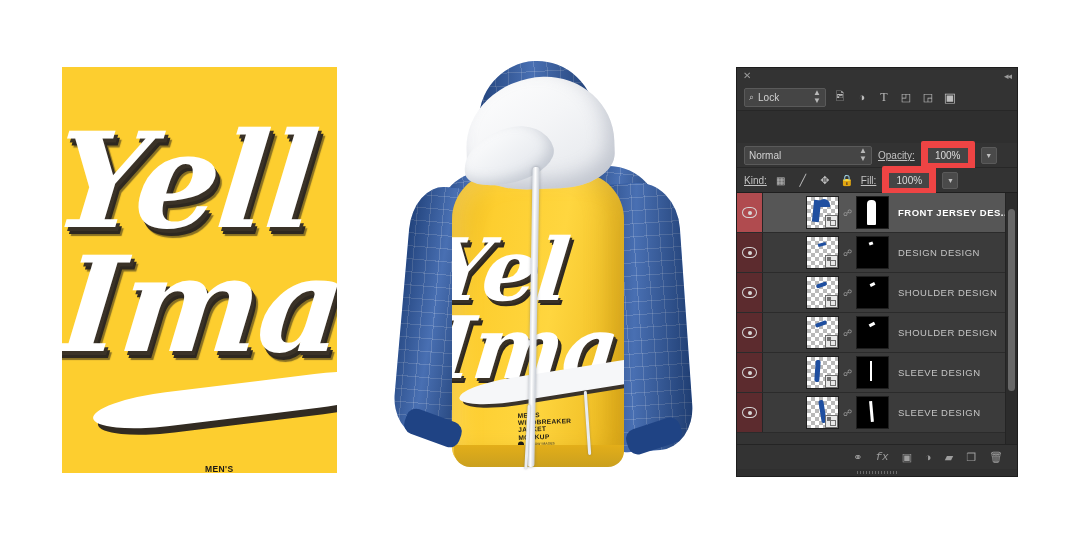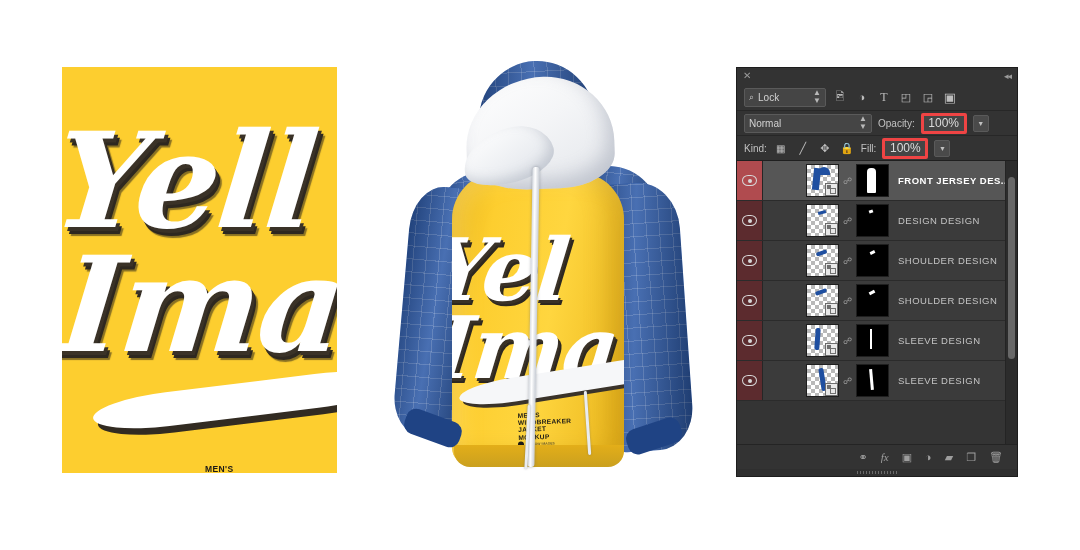--- a/index.html
+++ b/index.html
@@ -201,40 +201,40 @@
   }
   .ps-menu span{
     display:block;width:12px;height:1px;background:#b5b5b5;
     box-shadow:0 3px 0 #b5b5b5, 0 6px 0 #b5b5b5;
   }
 
   .ps-row{
     display:flex;align-items:center;gap:6px;padding:0 7px;flex:0 0 auto;
   }
   .ps-filter{height:26px;background:#333333;border-bottom:1px solid #272727;}
-  .ps-blend{height:24px;background:#333333;border-bottom:1px solid #272727;}
+  .ps-blend{height:24px;background:#333333;border-bottom:1px solid #272727;margin-top:32px;}
   .ps-lock{height:24px;background:#333333;border-bottom:1px solid #1f1f1f;}
 
   .ps-select{
     background:#454545;border:1px solid #5a5a5a;border-radius:2px;
     height:17px;display:flex;align-items:center;gap:4px;padding:0 4px;
     color:#d2d2d2;font-size:10px;
   }
   .ps-select.kind{width:72px;}
   .ps-select.blend{width:118px;justify-content:space-between;}
   .stepper{color:#b9b9b9;font-size:8px;line-height:8px;}
   .ps-ico{
     width:16px;height:16px;display:flex;align-items:center;justify-content:center;
     color:#bdbdbd;font-size:11px;
   }
-  .ps-label{color:#c2c2c2;font-size:10px;}
+  .ps-label{color:#c2c2c2;font-size:10px;text-decoration:underline;}
   .ps-num{
-    background:#454545;border:3px solid #ef4444;border-radius:2px;
+    background:#454545;border:7px solid #ef4444;border-radius:2px;
     height:15px;min-width:34px;display:flex;align-items:center;justify-content:center;
-    color:#dcdcdc;font-size:12px;padding:0 3px;
+    color:#dcdcdc;font-size:10px;padding:0 3px;
   }
   .ps-numdrop{
     background:#4a4a4a;border:1px solid #5a5a5a;border-radius:2px;
     width:14px;height:15px;display:flex;align-items:center;justify-content:center;
     color:#c0c0c0;font-size:7px;
   }
 
   
   .ps-list{flex:1;position:relative;overflow:hidden;background:#343434;}
   .ps-scroll{
@@ -559,21 +559,21 @@
       <span class="layer-name">SLEEVE DESIGN</span>
     </div>
 
     <div class="ps-scroll">
       <div class="ps-thumb"></div>
     </div>
   </div>
 
   <div class="ps-footer">
     <span class="f-ico">⚭</span>
-    <span class="f-ico" style="font-family:Liberation Serif, serif;font-style:italic">fx</span>
+    <span class="f-ico" style="font-family:Liberation Mono, monospace;font-style:italic">fx</span>
     <span class="f-ico">▣</span>
     <span class="f-ico">◑</span>
     <span class="f-ico">▰</span>
     <span class="f-ico">❐</span>
     <span class="f-ico">🗑</span>
   </div>
 
   <div class="ps-grip">
       <span></span>
     </div>

